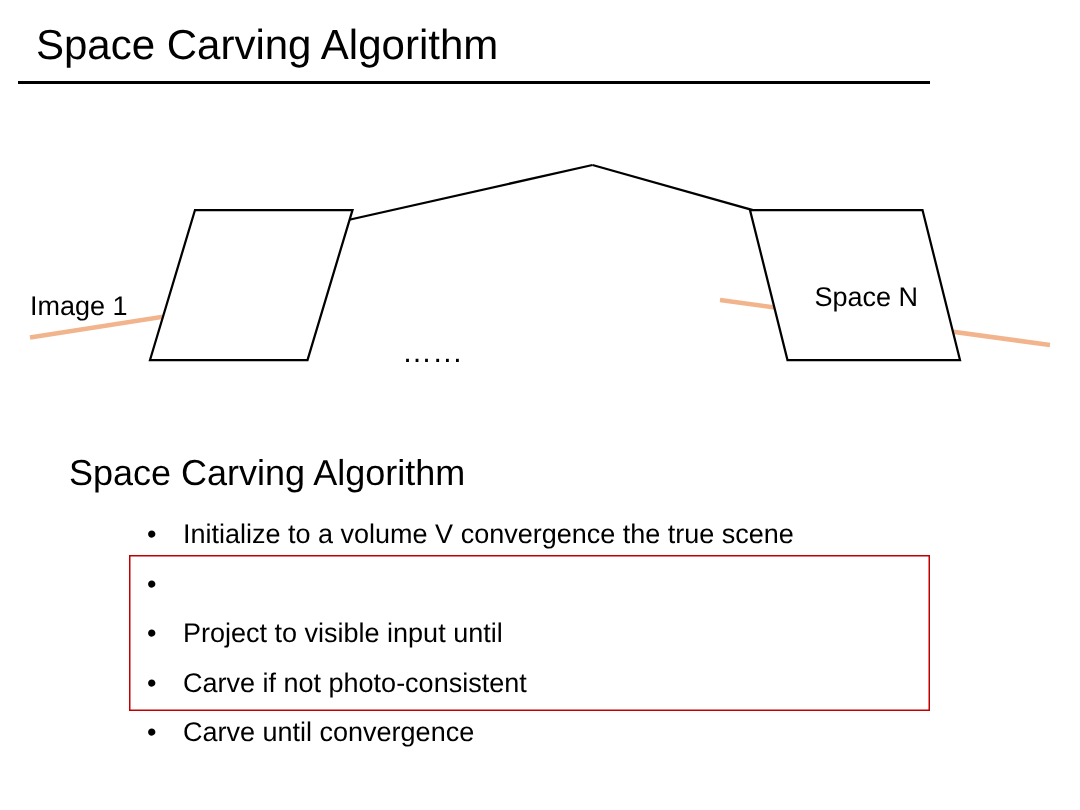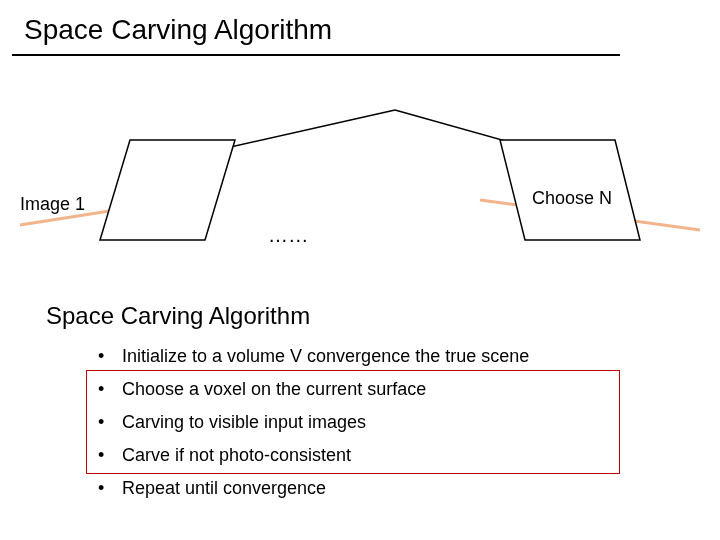--- a/index.html
+++ b/index.html
@@ -104,43 +104,42 @@
 
     <line x1="195" y1="95" x2="395" y2="50" stroke="#000" stroke-width="1.5"></line>
     <line x1="395" y1="50" x2="555" y2="95" stroke="#000" stroke-width="1.5"></line>
 
     <polygon points="130,80 235,80 205,180 100,180" fill="#ffffff" stroke="#000" stroke-width="1.5"></polygon>
 
     <polygon points="500,80 615,80 640,180 525,180" fill="#ffffff" stroke="#000" stroke-width="1.5"></polygon>
   </svg>
 
   <div class="label-left">Image 1</div>
-  <div class="label-right">Choose N</div>
+  <div class="label-right">Space N</div>
   <div class="ellipsis">…...</div>
 
   <div class="subhead">Space Carving Algorithm</div>
 
   <div class="highlight-box"></div>
 
   <div class="list">
     <div class="row">
       <span class="bullet">•</span>
       <span>Initialize to a volume V convergence the true scene</span>
     </div>
     <div class="row">
       <span class="bullet">•</span>
-      <span>Choose a voxel on the current surface</span>
     </div>
     <div class="row">
       <span class="bullet">•</span>
-      <span>Carving to visible input images</span>
+      <span>Project to visible input until</span>
     </div>
     <div class="row">
       <span class="bullet">•</span>
       <span>Carve if not photo-consistent</span>
     </div>
     <div class="row">
       <span class="bullet">•</span>
-      <span>Repeat until convergence</span>
+      <span>Carve until convergence</span>
     </div>
   </div>
 
 </div>
 
 </body></html>

